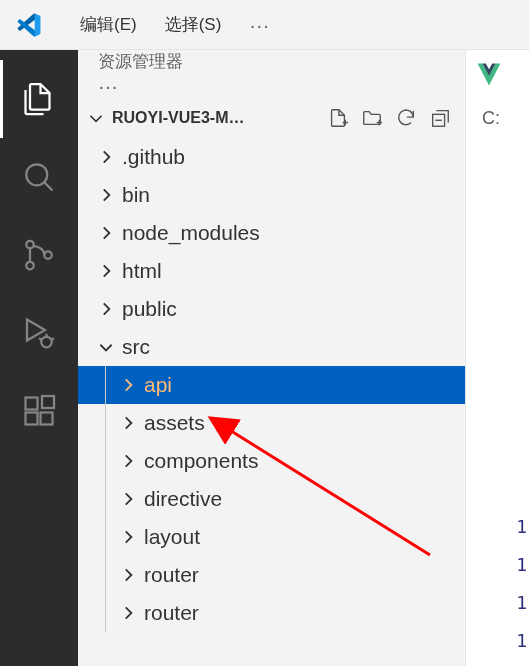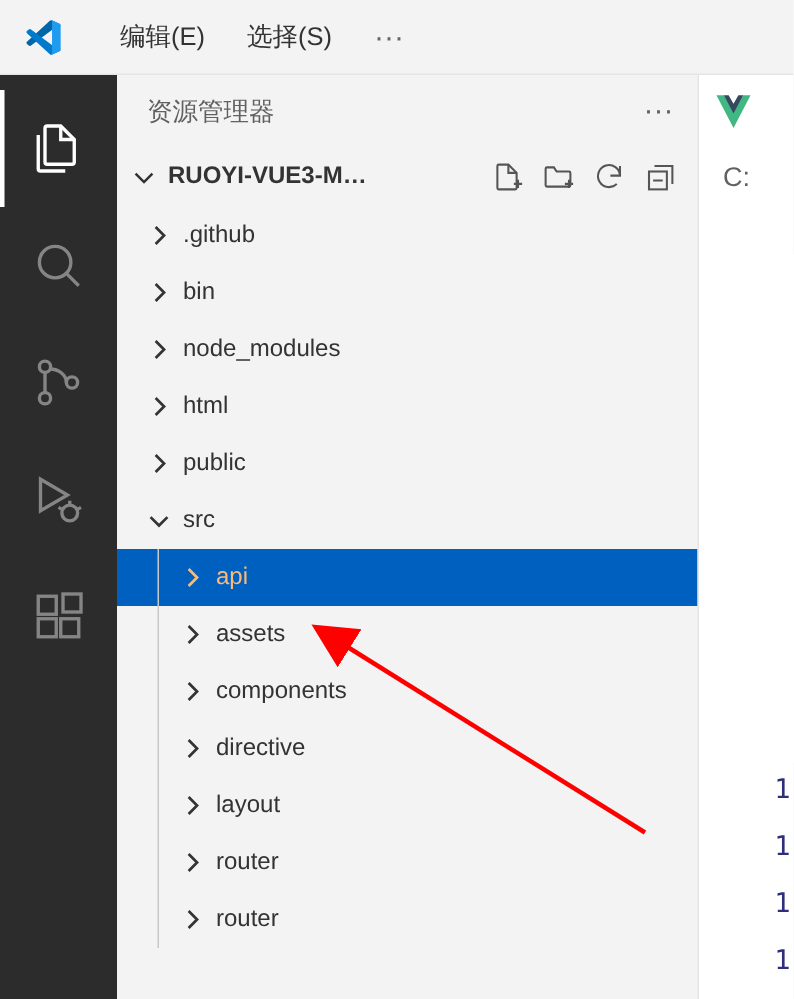--- a/index.html
+++ b/index.html
@@ -75,25 +75,26 @@
   .sidebar {
     width: 388px;
     background: #f3f3f3;
     display: flex;
     flex-direction: column;
     border-right: 1px solid #e5e5e5;
   }
   .sidebar-header {
     height: 48px;
     display: flex;
-    align-items: center;
+    align-items: flex-start;
     justify-content: space-between;
     padding: 0 16px 0 20px;
     font-size: 17px;
     color: #616161;
+    flex-direction: column;
   }
   .sidebar-actions {
     color: #616161;
     font-size: 20px;
   }
   .project-header {
     height: 40px;
     display: flex;
     align-items: center;
     padding: 0 8px;
@@ -114,21 +115,21 @@
     display: flex;
     gap: 12px;
     align-items: center;
     color: #555;
     padding-right: 6px;
   }
   .project-actions svg { width: 22px; height: 22px; }
   .tree {
     flex: 1;
     overflow: hidden;
-    font-size: 16px;
+    font-size: 21px;
     color: #333;
   }
   .tree-item {
     height: 38px;
     display: flex;
     align-items: center;
     cursor: default;
     position: relative;
   }
   .tree-item.selected {

